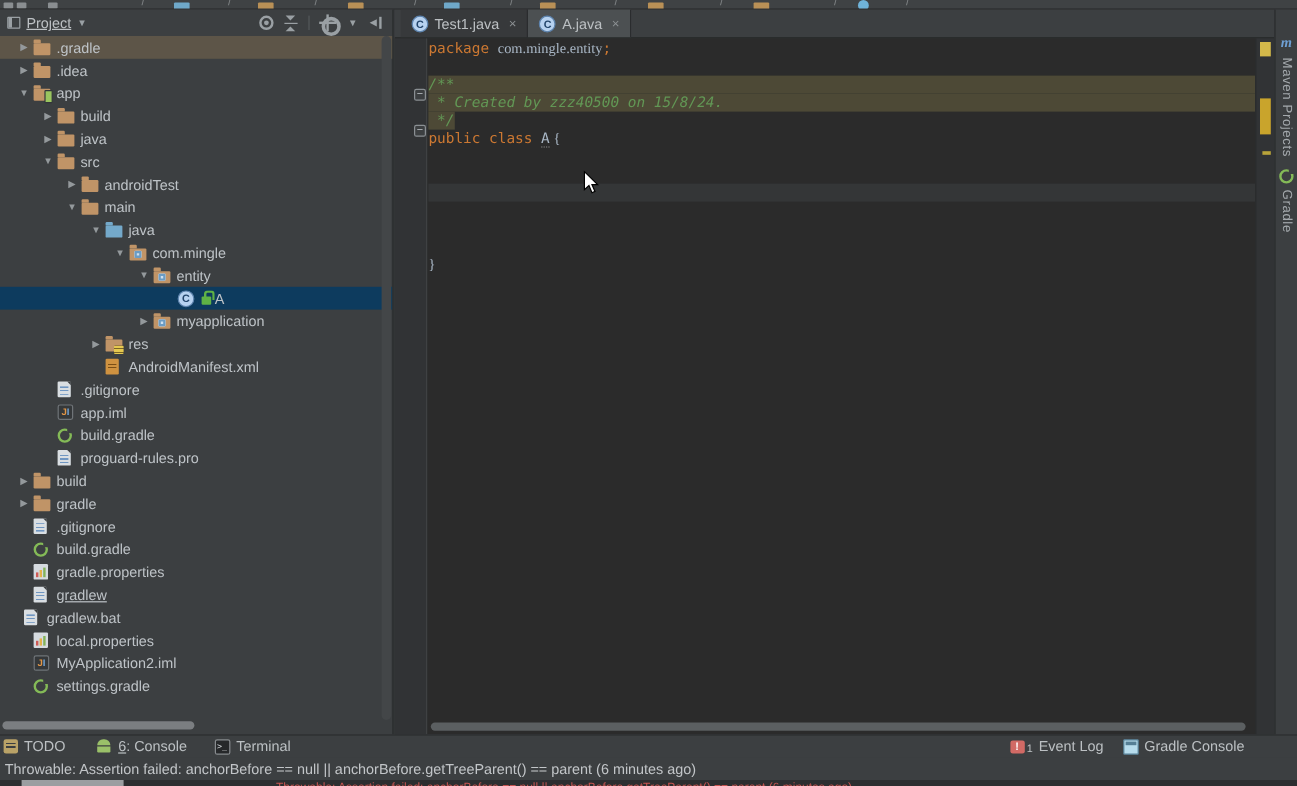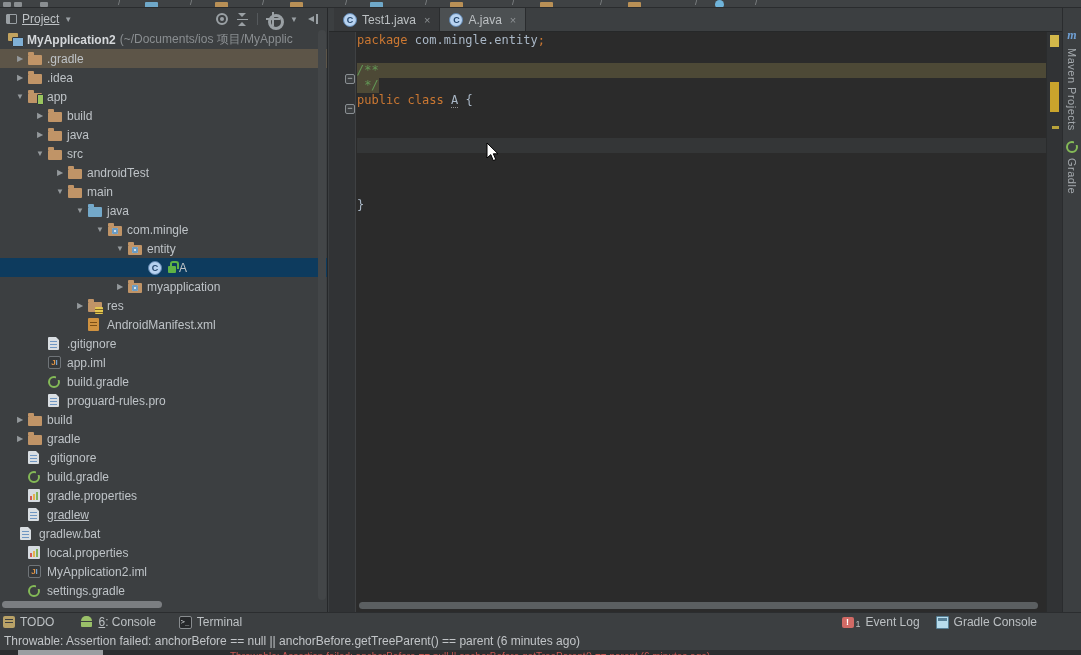--- a/index.html
+++ b/index.html
@@ -98,21 +98,21 @@
   .tab.active { background:#4c5052; }
   .tab .close { color:#8d9194; font-size:11px; margin-left:3px; }
   .editor { position:absolute; top:24px; left:0; right:16px; bottom:0; background:#2b2b2b; }
   .gutter { position:absolute; left:0; top:0; width:27px; bottom:0; background:#313335; border-right:1px solid #3f4143; }
   .fold { position:absolute; left:16px; width:10px; height:10px; background:#3c3f41; border:1px solid #8a8f93; border-radius:2px; color:#c0c5c9; font-size:9px; line-height:7px; text-align:center; }
   .code { position:absolute; left:28px; top:1px; right:0; font-family:"DejaVu Sans Mono",monospace; font-size:12px; line-height:15px; }
   .cl { height:15px; white-space:pre; }
   .cl.sel { background:#4d4936; }
   .cl.caret { background:#343637; }
   .cl-in.seltext { background:#4d4936; display:inline-block; }
-  .kw { color:#cc7832; } .pl { color:#a9b7c6; }
+  .kw { color:#cc7832; } .pl { color:#a9b7c6;font-family:Liberation Serif, serif; }
   .cm { color:#629755; font-style:italic; }
   .cls { color:#a9b7c6; border-bottom:1px dotted #8e8e8e; }
   .e-hscroll { position:absolute; left:30px; right:8px; bottom:3px; height:7px; background:#5b5f61; border-radius:4px; }
   .stripe { position:absolute; right:0; top:24px; width:16px; bottom:0; background:#313335; border-left:1px solid #2a2c2d; }
   .mk { position:absolute; left:3px; right:3px; }
 
   
   .toolstrip { position:absolute; right:0; top:0; width:19px; height:604px; background:#3c3f41; border-left:1px solid #2a2c2e; }
   .vbtn { position:absolute; left:0; right:0; display:flex; flex-direction:column; align-items:center; gap:5px; }
   .vlabel { writing-mode:vertical-rl; font-size:11px; color:#a4a9ad; letter-spacing:.5px; }
@@ -184,27 +184,20 @@
             </span>
           <span class="hsep"></span>
           <span class="gearic">
               <span class="gearbar"></span>
             </span>
           <span class="dd-arrow">▼</span>
           <span class="hidic"></span>
         </span>
       </div>
       <div class="p-tree" id="tree">
-          <div class="trow" style="padding-left: 8px;">
-            <span class="ticon">
-              <span class="ic i-project"></span>
-            </span>
-            <span class="tlabel bold">MyApplication2</span>
-            <span class="textra">(~/Documents/ios 项目/MyApplic</span>
-          </div>
           <div class="trow sel-secondary" style="padding-left: 12px;">
             <span class="tarrow">▶</span>
             <span class="ticon">
               <span class="ic i-folder"></span>
             </span>
             <span class="tlabel">.gradle</span>
           </div>
           <div class="trow" style="padding-left: 12px;">
             <span class="tarrow">▶</span>
             <span class="ticon">
@@ -436,20 +429,21 @@
         </div>
       <div class="editor">
         <div class="gutter">
           <div class="fold" style="top:42px">−</div>
           <div class="fold" style="top:72px">−</div>
         </div>
         <div class="code" id="code">
             <div class="cl"><span class="cl-in"><span class="kw">package </span><span class="pl">com.mingle.entity</span><span class="kw">;</span></span></div>
             <div class="cl"><span class="cl-in"></span></div>
             <div class="cl sel"><span class="cl-in"><span class="cm">/**</span></span></div>
+            <div class="cl sel"><span class="cl-in"><span class="cm"> * Created by zzz40500 on 15/8/24.</span></span></div>
             <div class="cl"><span class="cl-in seltext"><span class="cm"> */</span></span></div>
             <div class="cl"><span class="cl-in"><span class="kw">public class </span><span class="cls">A</span><span class="pl"> {</span></span></div>
             <div class="cl"><span class="cl-in"></span></div>
             <div class="cl"><span class="cl-in"></span></div>
             <div class="cl caret"><span class="cl-in"></span></div>
             <div class="cl"><span class="cl-in"></span></div>
             <div class="cl"><span class="cl-in"></span></div>
             <div class="cl"><span class="cl-in"></span></div>
             <div class="cl"><span class="cl-in"><span class="pl">}</span></span></div>
           </div>

